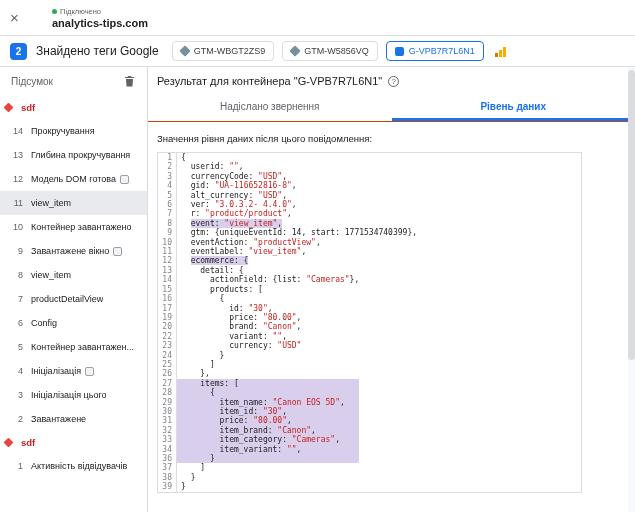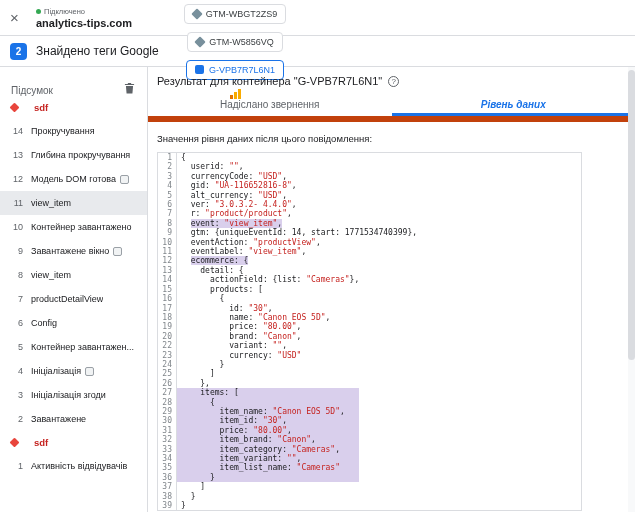--- a/index.html
+++ b/index.html
@@ -3,70 +3,70 @@
 <meta charset="utf-8">
 <style>
   * { margin:0; padding:0; box-sizing:border-box; }
   html,body { width:635px; height:512px; overflow:hidden; background:#fff;
               font-family:"Liberation Sans", sans-serif; color:#202124; }
 
   
   .topbar { height:36px; border-bottom:1px solid #dadce0; display:flex; align-items:center;
             padding-left:10px; }
   .close-icon { color:#5f6368; font-size:15px; width:18px; line-height:1; cursor:default; }
-  .conn { margin-left:8px;text-align:center; }
+  .conn { margin-left:24px;text-align:center; }
   .status { font-size:7.5px; color:#5f6368; display:flex; align-items:center; gap:3px; }
   .dot { width:5px; height:5px; border-radius:50%; background:#34a853; }
   .domain { font-size:11px; color:#202124; margin-top:1px;font-weight:bold; }
 
   
   .tagbar { height:31px; border-bottom:1px solid #dadce0; display:flex; align-items:center;
             padding-left:10px; }
   .count-badge { width:17px; height:17px; background:#1a73e8; color:#fff; border-radius:4px;
                  font-size:10px; font-weight:bold; display:flex; align-items:center; justify-content:center; }
   .found-label { font-size:12px; margin-left:9px; color:#202124; }
-  .chips { display:flex; gap:8px; margin-left:25px; align-items:center;flex-direction:column; }
+  .chips { display:flex; gap:8px; margin-left:13px; align-items:center; }
   .chip { height:20px; border:1px solid #dadce0; border-radius:4px; display:flex; align-items:center;
           gap:5px; padding:0 8px; font-size:9px; color:#3c4043; background:#fff; white-space:nowrap; }
   .chip-selected { border-color:#1a73e8; color:#1a73e8; }
   .gtm-diamond { width:8px; height:8px; background:#78909c; transform:rotate(45deg); border-radius:1px; flex:none; }
   .gtag-square { width:9px; height:9px; background:#1a73e8; border-radius:2px; flex:none; }
   .ga-icon { width:12px; height:11px; display:flex; align-items:flex-end; gap:1px; margin-left:3px; }
   .ga-icon i { display:block; width:3px; background:#f9ab00; }
   .ga-icon i:nth-child(1){ height:4px; background:#e37400; }
   .ga-icon i:nth-child(2){ height:7px; }
   .ga-icon i:nth-child(3){ height:10px; }
 
   
   .content { display:flex; height:445px; position:relative; }
 
   
   .sidebar { width:148px; border-right:1px solid #dadce0; overflow:hidden; flex:none; }
-  .sb-header { height:29px; display:flex; align-items:flex-end; justify-content:space-between;
+  .sb-header { height:29px; display:flex; align-items:center; justify-content:space-between;
                padding:0 12px 0 11px; font-size:10px; color:#5f6368; }
-  .sb-section { height:23px; display:flex; align-items:center; gap:16px; padding-left:11px;
+  .sb-section { height:23px; display:flex; align-items:center; gap:9px; padding-left:5px;
                 font-size:9.5px; color:#c5221f; font-weight:bold; }
   .diamond { width:7px; height:7px; background:#e8453c; transform:rotate(45deg); border-radius:1px; flex:none; }
   .sb-item { height:24px; display:flex; align-items:center; font-size:9px; padding:0 6px; color:#202124; }
   .sb-item .num { width:17px; text-align:right; color:#5f6368; margin-right:8px; flex:none; }
   .sb-item .lbl { white-space:nowrap; overflow:hidden; text-overflow:ellipsis; }
   .sb-item.selected { background:#e8eaed; }
   .badge { width:9px; height:9px; border:1px solid #9aa0a6; border-radius:2px; background:#f1f3f4;
            margin-left:4px; flex:none; }
 
   
   .main { flex:1; display:flex; flex-direction:column; overflow:hidden; position:relative; }
   .main-header { height:28px; display:flex; align-items:center; gap:6px; padding-left:9px;
                  font-size:11px; color:#202124; }
   .help-icon { width:11px; height:11px; border:1px solid #5f6368; border-radius:50%; color:#5f6368;
                font-size:8px; display:flex; align-items:center; justify-content:center; }
-  .tabs { display:flex; height:27px; border-bottom:6px solid #c2410c; }
+  .tabs { display:flex; height:27px; border-bottom:1px solid #c2410c; }
   .tab { flex:1; display:flex; align-items:center; justify-content:center; font-size:10px;
          color:#5f6368; border-bottom:3px solid transparent; cursor:default; }
-  .tab.active { color:#1a73e8; border-bottom-color:#1a73e8; font-weight:bold;font-style:italic; }
+  .tab.active { color:#1a73e8; border-bottom-color:#1a73e8; font-weight:bold; }
   .panel { padding:11px 0 0 9px; flex:1; overflow:hidden; }
   .panel-title { font-size:9.5px; color:#202124; margin-bottom:8px; }
 
   
   .codebox { border:1px solid #dadce0; width:425px; background:#fff; overflow:hidden; }
   .crow { display:flex; line-height:9.4px; font-family:"DejaVu Sans Mono", monospace; font-size:8px; }
   .ln { width:19px; flex:none; text-align:right; padding-right:4px; color:#80868b;
         border-right:1px solid #dadce0; }
   .ct { padding-left:4px; white-space:nowrap; color:#202124; }
   .str { color:#c5221f; }
@@ -173,21 +173,21 @@
           <span class="num">5</span>
           <span class="lbl">Контейнер завантажен...</span>
         </div>
         <div class="sb-item">
           <span class="num">4</span>
           <span class="lbl">Ініціалізація</span>
           <span class="badge"></span>
         </div>
         <div class="sb-item">
           <span class="num">3</span>
-          <span class="lbl">Ініціалізація згоди</span>
+          <span class="lbl">Ініціалізація цього</span>
         </div>
         <div class="sb-item">
           <span class="num">2</span>
           <span class="lbl">Завантажене</span>
         </div>
         <div class="sb-section">
           <span class="diamond"></span>
           <span>sdf</span>
         </div>
         <div class="sb-item">
@@ -272,24 +272,20 @@
             </div>
             <div class="crow">
               <span class="ln">16</span>
               <span class="ct"><span>&nbsp;&nbsp;&nbsp;&nbsp;&nbsp;&nbsp;&nbsp;&nbsp;</span><span><span>{</span></span></span>
             </div>
             <div class="crow">
               <span class="ln">17</span>
               <span class="ct"><span>&nbsp;&nbsp;&nbsp;&nbsp;&nbsp;&nbsp;&nbsp;&nbsp;&nbsp;&nbsp;</span><span><span>id: </span><span class="str">"30"</span><span>,</span></span></span>
             </div>
             <div class="crow">
-              <span class="ln">18</span>
-              <span class="ct"><span>&nbsp;&nbsp;&nbsp;&nbsp;&nbsp;&nbsp;&nbsp;&nbsp;&nbsp;&nbsp;</span><span><span>name: </span><span class="str">"Canon EOS 5D"</span><span>,</span></span></span>
-            </div>
-            <div class="crow">
               <span class="ln">19</span>
               <span class="ct"><span>&nbsp;&nbsp;&nbsp;&nbsp;&nbsp;&nbsp;&nbsp;&nbsp;&nbsp;&nbsp;</span><span><span>price: </span><span class="str">"80.00"</span><span>,</span></span></span>
             </div>
             <div class="crow">
               <span class="ln">20</span>
               <span class="ct"><span>&nbsp;&nbsp;&nbsp;&nbsp;&nbsp;&nbsp;&nbsp;&nbsp;&nbsp;&nbsp;</span><span><span>brand: </span><span class="str">"Canon"</span><span>,</span></span></span>
             </div>
             <div class="crow">
               <span class="ln">22</span>
               <span class="ct"><span>&nbsp;&nbsp;&nbsp;&nbsp;&nbsp;&nbsp;&nbsp;&nbsp;&nbsp;&nbsp;</span><span><span>variant: </span><span class="str">""</span><span>,</span></span></span>
@@ -336,24 +332,20 @@
             </div>
             <div class="crow hl-row">
               <span class="ln">33</span>
               <span class="ct"><span>&nbsp;&nbsp;&nbsp;&nbsp;&nbsp;&nbsp;&nbsp;&nbsp;</span><span><span>item_category: </span><span class="str">"Cameras"</span><span>,</span></span></span>
             </div>
             <div class="crow hl-row">
               <span class="ln">34</span>
               <span class="ct"><span>&nbsp;&nbsp;&nbsp;&nbsp;&nbsp;&nbsp;&nbsp;&nbsp;</span><span><span>item_variant: </span><span class="str">""</span><span>,</span></span></span>
             </div>
             <div class="crow hl-row">
-              <span class="ln">35</span>
-              <span class="ct"><span>&nbsp;&nbsp;&nbsp;&nbsp;&nbsp;&nbsp;&nbsp;&nbsp;</span><span><span>item_list_name: </span><span class="str">"Cameras"</span></span></span>
-            </div>
-            <div class="crow hl-row">
               <span class="ln">36</span>
               <span class="ct"><span>&nbsp;&nbsp;&nbsp;&nbsp;&nbsp;&nbsp;</span><span><span>}</span></span></span>
             </div>
             <div class="crow">
               <span class="ln">37</span>
               <span class="ct"><span>&nbsp;&nbsp;&nbsp;&nbsp;</span><span><span>]</span></span></span>
             </div>
             <div class="crow">
               <span class="ln">38</span>
               <span class="ct"><span>&nbsp;&nbsp;</span><span><span>}</span></span></span>

